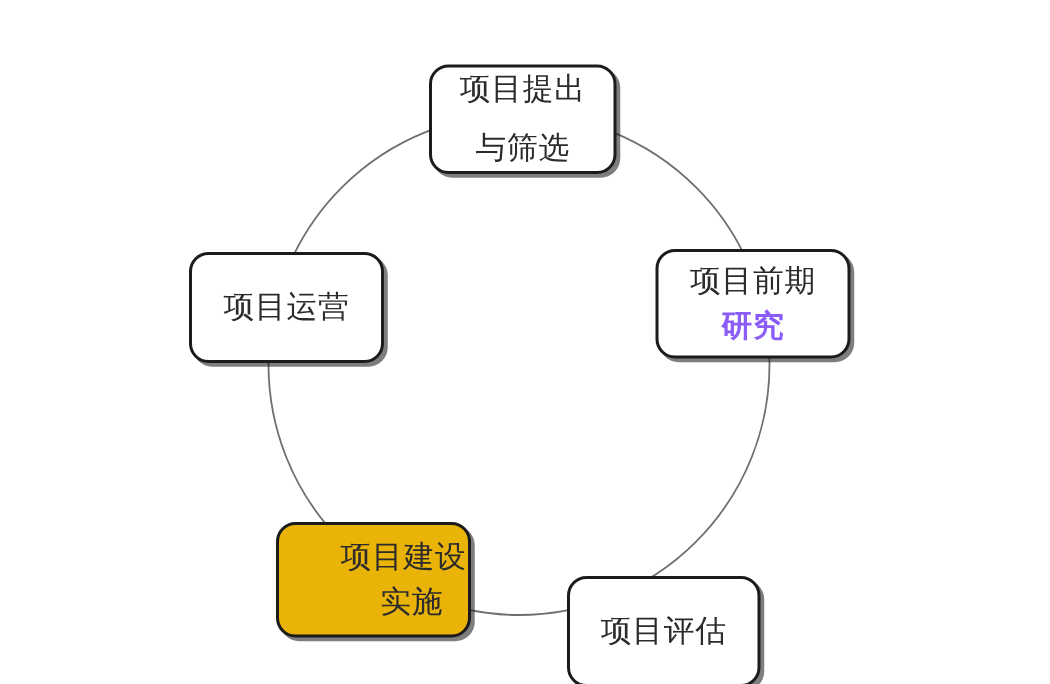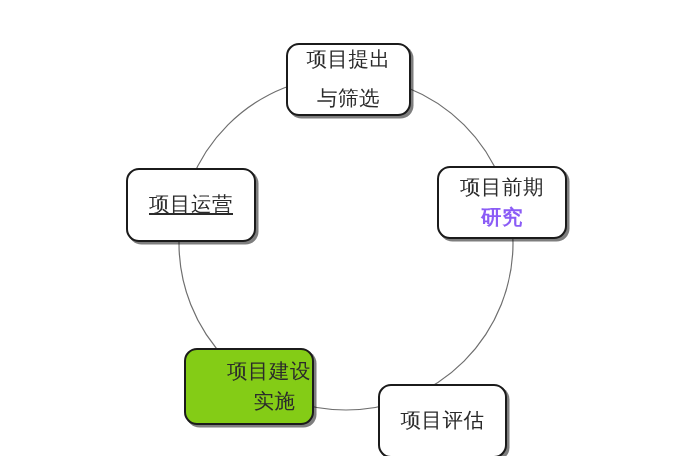--- a/index.html
+++ b/index.html
@@ -73,22 +73,22 @@
 
   <div class="node-box" id="node-preresearch" style="background: rgb(255, 255, 255); border-color: rgb(27, 27, 27);">
     <span class="node-line" style="color: rgb(43, 43, 43);">项目前期</span>
     <span class="node-line" style="color: #8b5cf6; font-weight: bold;">研究</span>
   </div>
 
   <div class="node-box" id="node-appraisal" style="background: rgb(255, 255, 255); border-color: rgb(27, 27, 27);">
     <span class="node-line" style="color: rgb(43, 43, 43);">项目评估</span>
   </div>
 
-  <div class="node-box" id="node-construction" style="background: #84cc16; border-color: rgb(27, 27, 27); padding-left: 40px;">
+  <div class="node-box" id="node-construction" style="background: #eab308; border-color: rgb(27, 27, 27); padding-left: 40px;">
     <span class="node-line" style="color: rgb(43, 43, 43);">项目建设</span>
     <span class="node-line" style="color: rgb(43, 43, 43); margin-left: 11px;">实施</span>
   </div>
 
   <div class="node-box" id="node-operation" style="background: rgb(255, 255, 255); border-color: rgb(27, 27, 27);">
-    <span class="node-line" style="color: rgb(43, 43, 43); text-decoration: underline;">项目运营</span>
+    <span class="node-line" style="color: rgb(43, 43, 43);">项目运营</span>
   </div>
 
 </div>
 
 </body></html>

